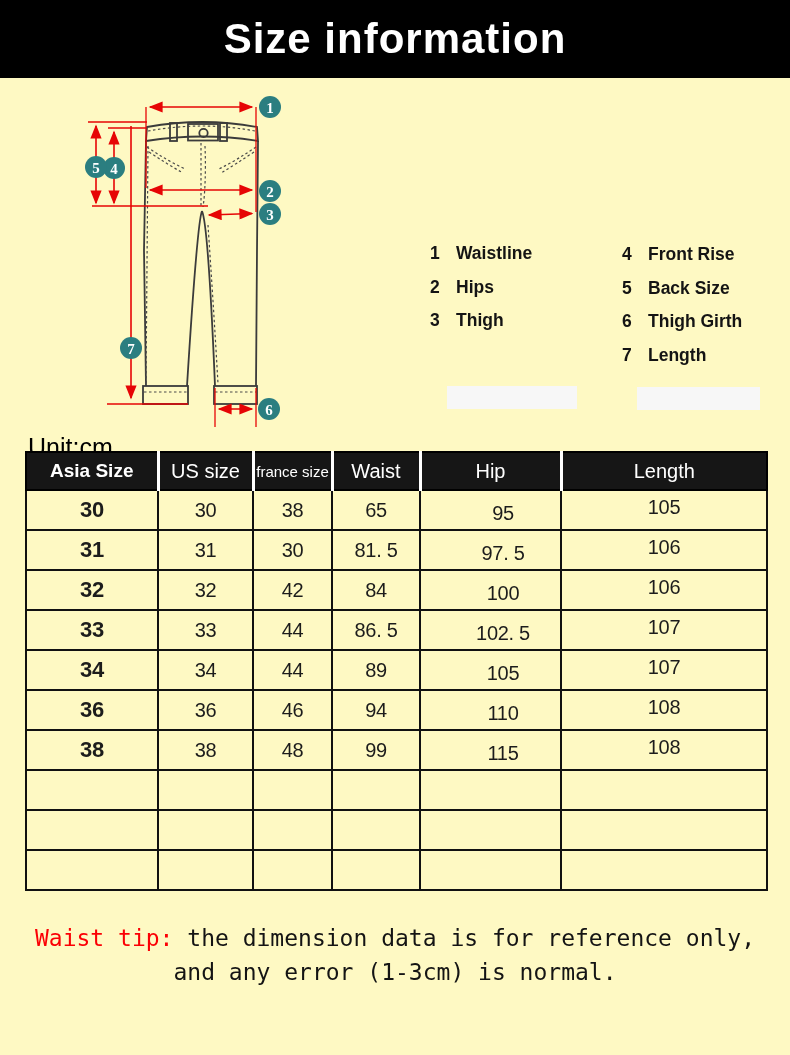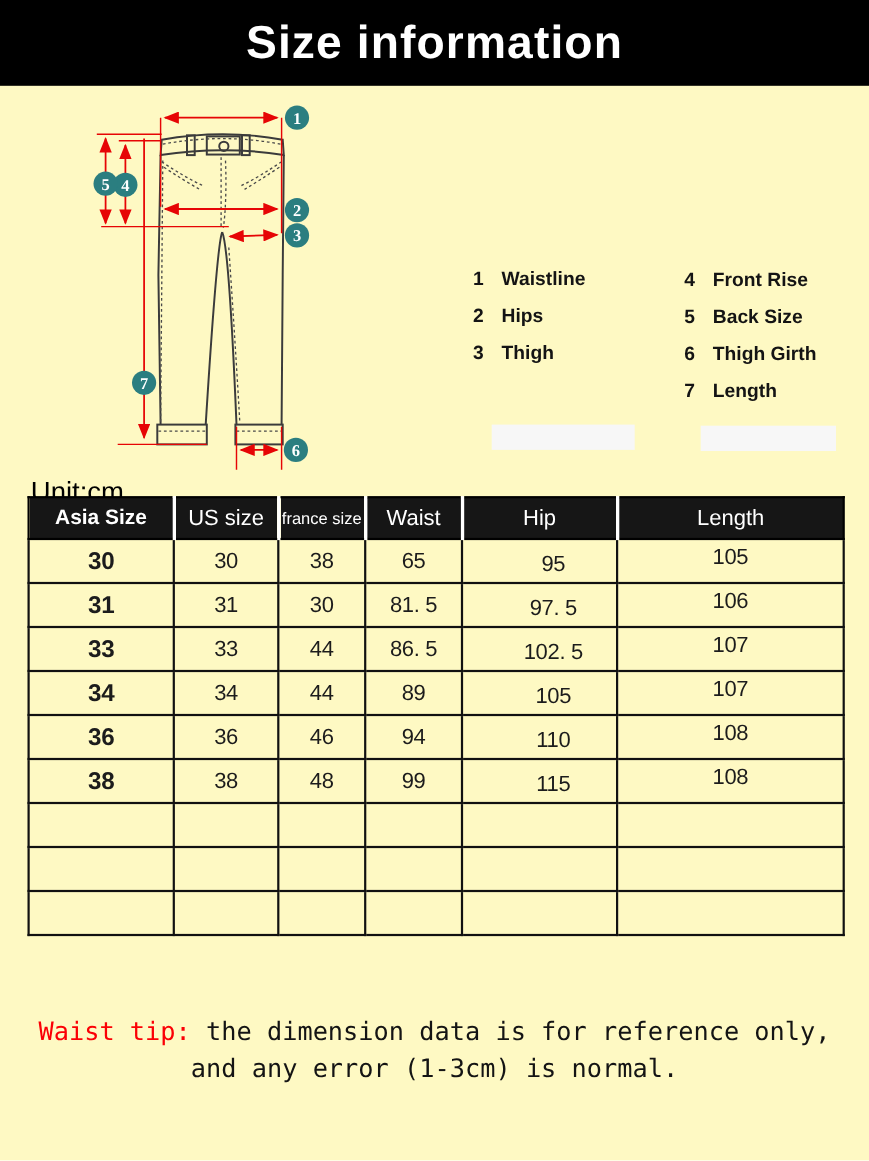--- a/index.html
+++ b/index.html
@@ -224,20 +224,28 @@
         </tr>
         <tr>
           <td class="col0">31</td>
           <td class="col1">31</td>
           <td class="col2">30</td>
           <td class="col3">81. 5</td>
           <td class="col4">97. 5</td>
           <td class="col5">106</td>
         </tr>
         <tr>
+          <td class="col0">32</td>
+          <td class="col1">32</td>
+          <td class="col2">42</td>
+          <td class="col3">84</td>
+          <td class="col4">100</td>
+          <td class="col5">106</td>
+        </tr>
+        <tr>
           <td class="col0">33</td>
           <td class="col1">33</td>
           <td class="col2">44</td>
           <td class="col3">86. 5</td>
           <td class="col4">102. 5</td>
           <td class="col5">107</td>
         </tr>
         <tr>
           <td class="col0">34</td>
           <td class="col1">34</td>

